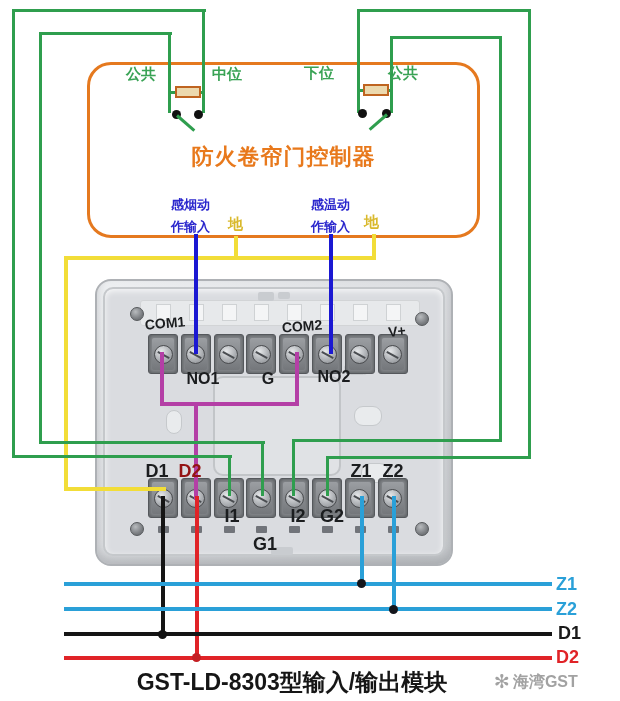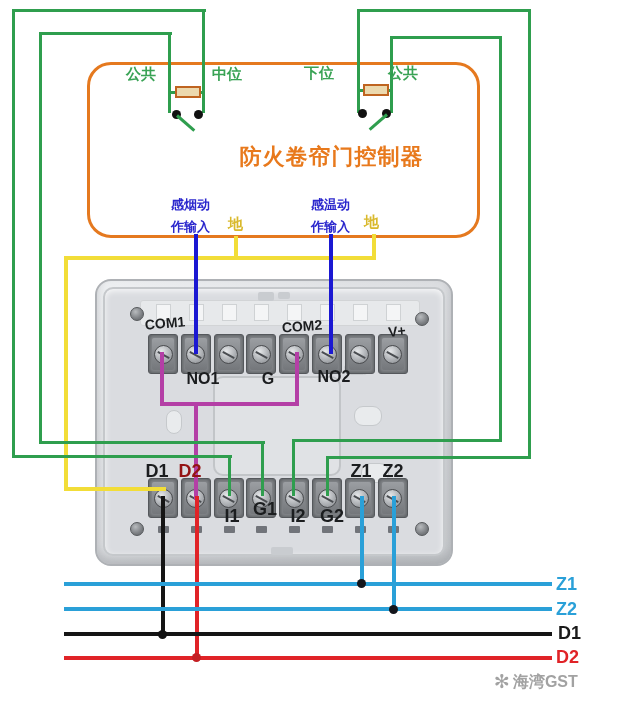--- a/index.html
+++ b/index.html
@@ -12,21 +12,21 @@
   .blue{background:#1b18d2;}
   .yellow{background:#f2dd38;}
   .magenta{background:#b43fa6;}
   .black{background:#151515;}
   .red{background:#e02327;}
   .cyan{background:#2aa0d8;}
   
   .ctrl-box{position:absolute;left:87px;top:62px;width:393px;height:176px;
             border:3px solid #e5791f;border-radius:24px;background:transparent;}
   .ctrl-title{position:absolute;left:87px;top:146px;width:393px;text-align:center;
-              font-size:22px;font-weight:bold;color:#e8791c;letter-spacing:1px;line-height:1;margin-left:48px;}
+              font-size:22px;font-weight:bold;color:#e8791c;letter-spacing:1px;line-height:1;}
   .sw-label{position:absolute;font-size:15px;font-weight:bold;color:#3aa355;line-height:1;}
   .in-label{position:absolute;width:52px;font-size:13px;font-weight:bold;color:#2b27cd;line-height:1;}
   .gnd-label{position:absolute;font-size:15px;font-weight:bold;color:#d9b92c;line-height:1;}
   .resistor{position:absolute;width:26px;height:12px;background:#ecd9ae;border:2px solid #bf6420;}
   .sw-dot{position:absolute;width:9px;height:9px;border-radius:50%;background:#111;}
   .lever{position:absolute;height:3px;width:23px;background:#2f9e4e;transform-origin:0 50%;}
   
   .mod-body{position:absolute;left:95px;top:279px;width:358px;height:287px;border-radius:16px;
             background:linear-gradient(145deg,#eef0f2 0%,#dcdee1 45%,#c6c9cc 100%);
             border:2px solid #aeb1b5;box-shadow:inset 0 -6px 10px rgba(120,124,128,.35);}
@@ -240,35 +240,36 @@
   <div class="mlabel" style="left:276px;top:319px;width:52px;font-size:14px;transform:rotate(-4deg);">COM2</div>
   <div class="mlabel" style="left:382px;top:324px;width:30px;font-size:14px;transform:rotate(-6deg);">V+</div>
   <div class="mlabel" style="left:181px;top:371px;width:44px;font-size:16px;">NO1</div>
   <div class="mlabel" style="left:259px;top:371px;width:18px;font-size:16px;">G</div>
   <div class="mlabel" style="left:311px;top:369px;width:46px;font-size:16px;">NO2</div>
   <div class="mlabel" style="left:141px;top:462px;width:32px;font-size:18px;">D1</div>
   <div class="mlabel" style="left:174px;top:462px;width:32px;font-size:18px;color:#941414;">D2</div>
   <div class="mlabel" style="left:345px;top:462px;width:32px;font-size:18px;">Z1</div>
   <div class="mlabel" style="left:377px;top:462px;width:32px;font-size:18px;">Z2</div>
   <div class="mlabel" style="left:217px;top:507px;width:30px;font-size:18px;">I1</div>
-  <div class="mlabel" style="left:249px;top:500px;width:32px;font-size:18px;">G1</div>
+  <div class="mlabel" style="left:249px;top:535px;width:32px;font-size:18px;">G1</div>
   <div class="mlabel" style="left:283px;top:507px;width:30px;font-size:18px;">I2</div>
   <div class="mlabel" style="left:316px;top:507px;width:32px;font-size:18px;">G2</div>
 
   <div class="w cyan" style="left:64px;top:582px;width:488px;height:4px;"></div>
   <div class="w cyan" style="left:64px;top:607px;width:488px;height:4px;"></div>
   <div class="w black" style="left:64px;top:632px;width:488px;height:4px;"></div>
   <div class="w red" style="left:64px;top:656px;width:488px;height:4px;"></div>
   <div class="jdot" style="left:357px;top:579px;background:#14161c;"></div>
   <div class="jdot" style="left:389px;top:605px;background:#14161c;"></div>
   <div class="jdot" style="left:158px;top:630px;background:#111111;"></div>
   <div class="jdot" style="left:192px;top:653px;background:#c41f23;"></div>
   <div class="bus-label" style="left:556px;top:575px;color:#2aa0d8;">Z1</div>
   <div class="bus-label" style="left:556px;top:600px;color:#2aa0d8;">Z2</div>
   <div class="bus-label" style="left:558px;top:624px;color:#1a1a1a;">D1</div>
   <div class="bus-label" style="left:556px;top:648px;color:#e02327;">D2</div>
 
+  <div class="caption">GST-LD-8303型输入/输出模块</div>
   <div class="watermark">
     <span class="wm-logo">✻</span>
     <span class="wm-text">海湾GST</span>
   </div>
 
 </div>
 
 </body></html>

